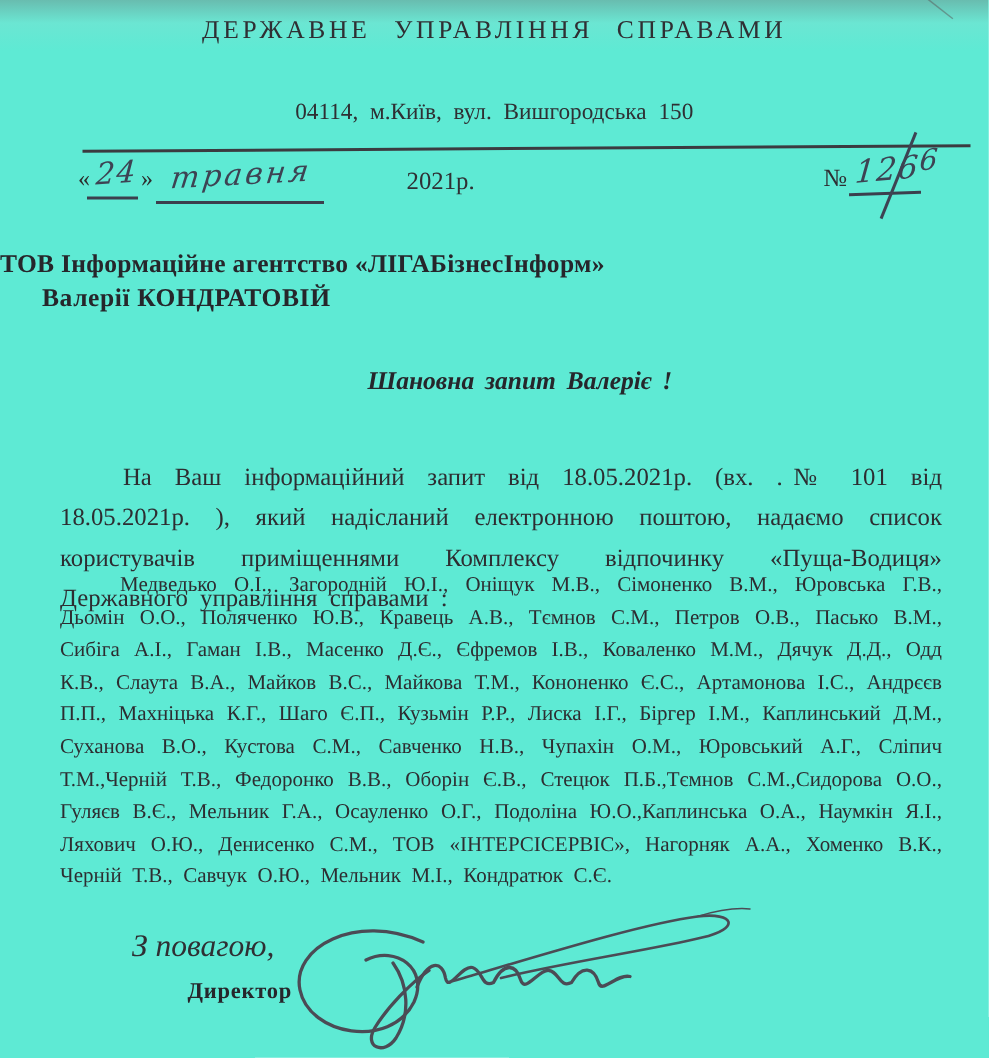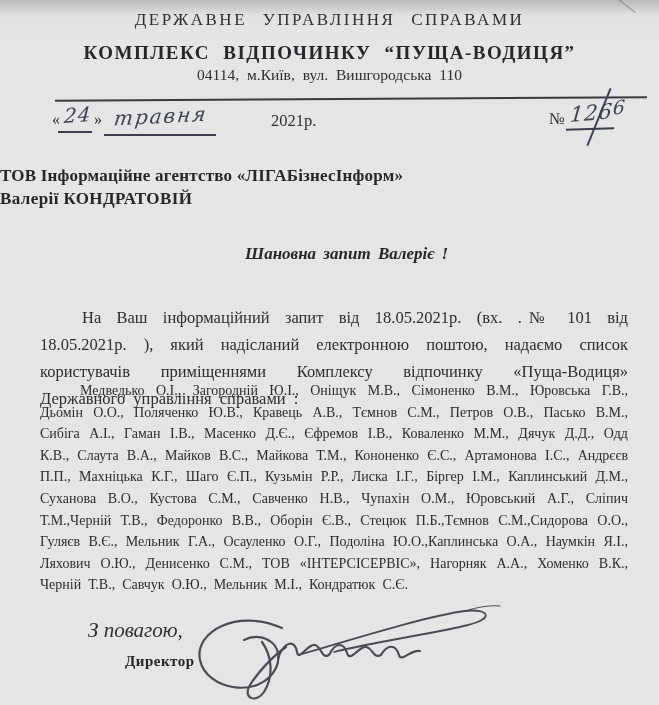--- a/index.html
+++ b/index.html
@@ -5,21 +5,21 @@
   html, body { margin: 0; padding: 0; }
   body {
     width: 659px; height: 705px;
     background: #ffffff;
     font-family: "Liberation Serif", "DejaVu Serif", serif;
     color: #2d2d2d;
   }
   .page {
     position: relative;
     width: 659px; height: 705px;
-    background: #e5e5e5;
+    background: #5eead4;
     overflow: hidden;
     text-decoration: underline;
   }
   
   .scan-shadow {
     position: absolute; left: 0; top: 0; width: 659px; height: 34px;
     background: linear-gradient(180deg, rgba(120,120,120,0.40), rgba(200,200,200,0.12) 45%, rgba(255,255,255,0));
     pointer-events: none;
   }
   .corner-mark {
@@ -62,21 +62,21 @@
   .num-value       { position: absolute; left: 570px; top: 101px; font-size: 21px; transform: rotate(-5deg) skewX(-10deg); letter-spacing: 1px; }
   .num-underline   { position: absolute; left: 566px; top: 128px; width: 48px; height: 1.5px; background: #3b3f4d; transform: rotate(-2deg); }
   .num-slash       { position: absolute; left: 598px; top: 86px;  width: 2px;  height: 62px; background: #3d4353; transform: rotate(22deg); }
   .num-denom       { position: absolute; left: 613px; top: 96px;  font-size: 19px; transform: rotate(-6deg) skewX(-10deg); }
   
   .recipient {
     position: absolute; left: 0px; top: 166px; width: 612px;
     text-align: left; font-weight: bold; color: #26262b;
   }
   .recipient .r1 { font-size: 17px; letter-spacing: 0.2px; }
-  .recipient .r2 { font-size: 17px; margin-top: 3px; letter-spacing: 0.4px; }
+  .recipient .r2 { font-size: 17px; margin-top: 3px; letter-spacing: 0.4px; padding-left: 28px; }
   
   .salutation {
     position: absolute; left: 245px; top: 244px;
     font-size: 17px; font-weight: bold; font-style: italic; color: #26262b;
     word-spacing: 3px;
   }
   
   .body-par {
     position: absolute; left: 40px; top: 304px; width: 588px;
     font-size: 16.5px; line-height: 27px; text-align: justify;
@@ -106,22 +106,21 @@
 </style>
 </head>
 <body>
 
 <div class="page">
 
   <div class="scan-shadow"></div>
   <div class="corner-mark"></div>
 
   <div class="lh-org">ДЕРЖАВНЕ УПРАВЛІННЯ СПРАВАМИ</div>
-  <div class="lh-complex">КОМПЛЕКС ВІДПОЧИНКУ “ПУЩА-ВОДИЦЯ”</div>
-  <div class="lh-address">04114, м.Київ, вул. Вишгородська 110</div>
+  <div class="lh-address">04114, м.Київ, вул. Вишгородська 150</div>
   <div class="lh-rule"></div>
 
   <span class="date-quote-open">«</span>
   <span class="date-day hand">24</span>
   <span class="date-quote-close">»</span>
   <div class="date-day-line"></div>
   <span class="date-month hand">травня</span>
   <div class="date-month-line"></div>
   <span class="date-year">2021р.</span>
 

